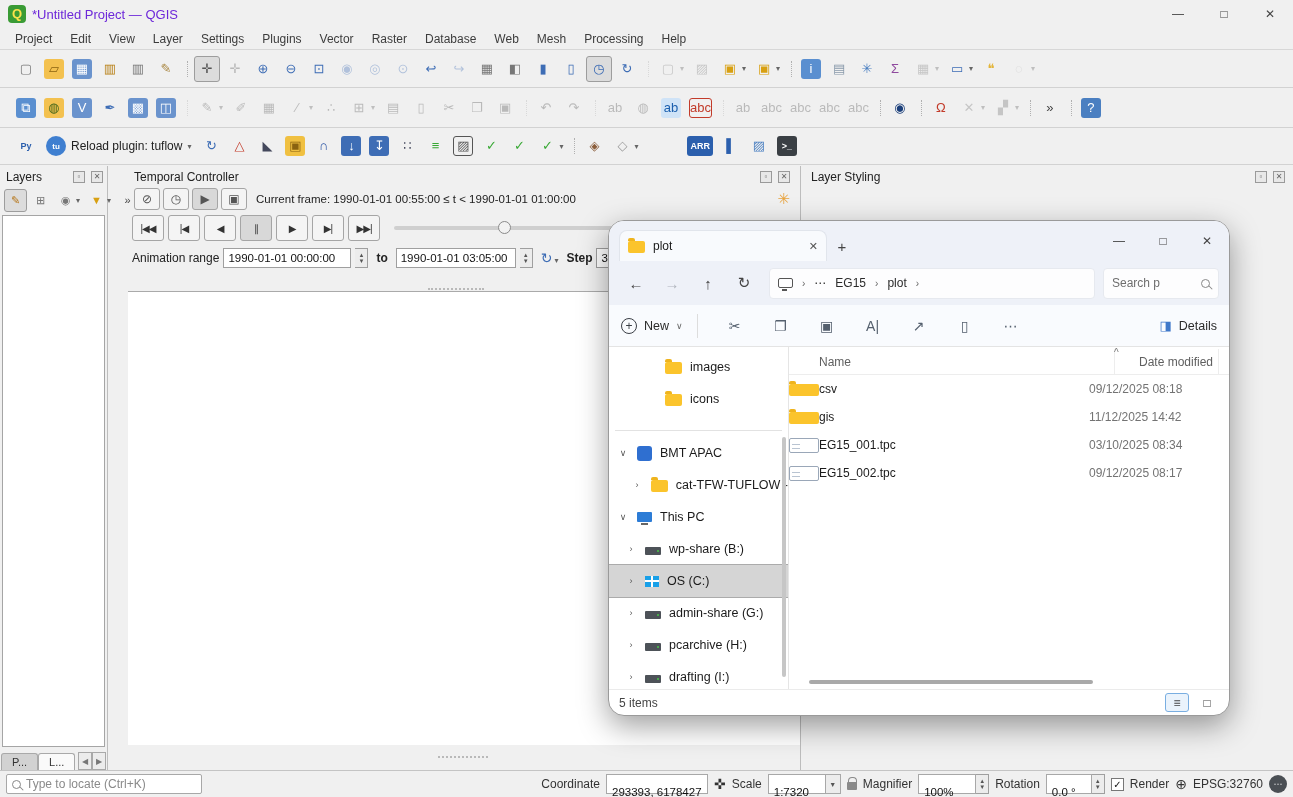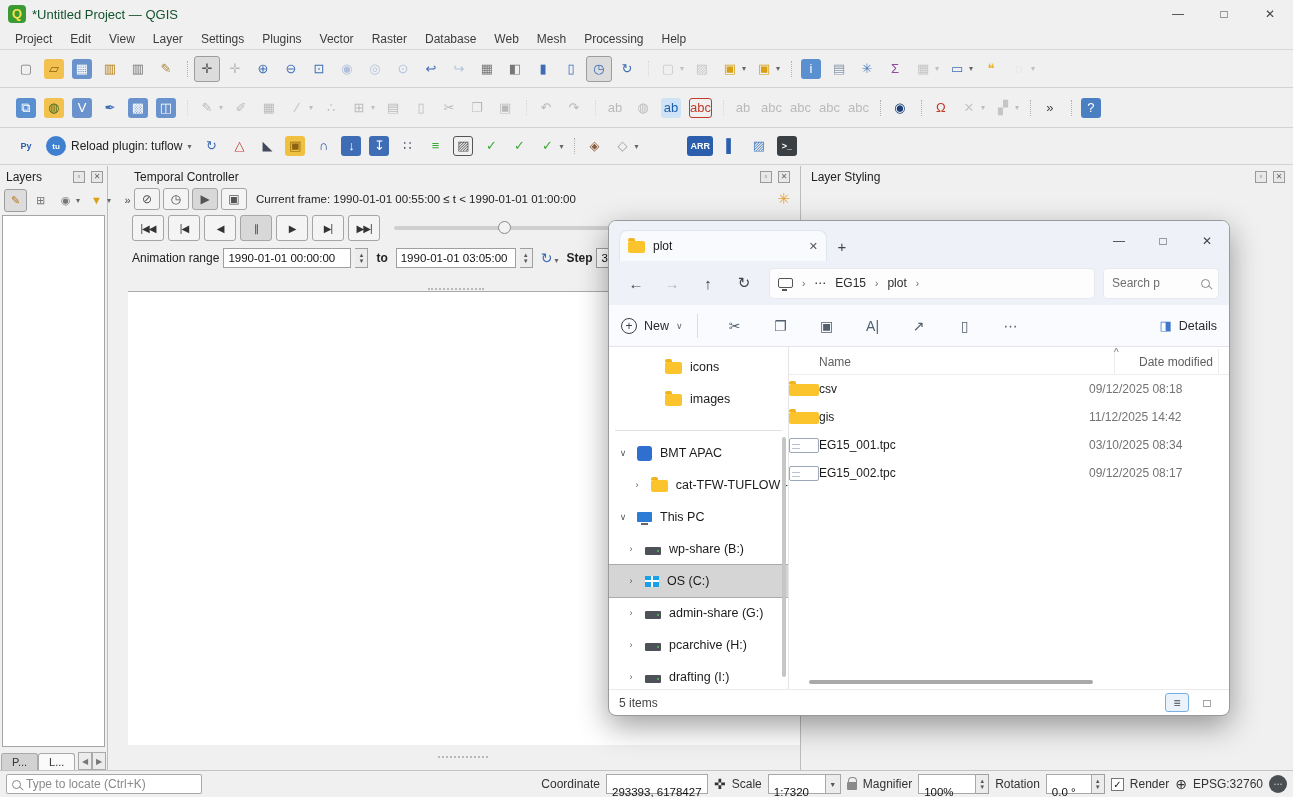--- a/index.html
+++ b/index.html
@@ -2,21 +2,21 @@
 <html><head>
 <meta charset="utf-8">
 <style>
   * { margin:0; padding:0; box-sizing:border-box; }
   body { font-family:"Liberation Sans", sans-serif; background:#888; }
   .screen { position:relative; width:1293px; height:797px; background:#f0f0f0; overflow:hidden; font-size:12px; color:#222; }
 
   
   .titlebar { height:28px; display:flex; align-items:center; background:#f0f0f0; }
   .qlogo { width:18px; height:18px; margin:0 6px 0 8px; border-radius:4px; background:#3a9b35; color:#fbe14b; font-weight:bold; font-size:13px; text-align:center; line-height:18px; }
-  .wtitle { font-size:13px; color:#14532d; }
+  .wtitle { font-size:13px; color:#6d28d9; }
   .tb-ctrl { margin-left:auto; display:flex; height:100%; }
   .tb-ctrl span { width:46px; display:flex; align-items:center; justify-content:center; color:#444; font-size:12px; }
 
   
   .menubar { height:22px; display:flex; align-items:center; padding-left:6px; border-bottom:1px solid #d7d7d7; }
   .menu { padding:2px 9px; color:#3c3c3c; }
 
   
   .toolbar { display:flex; align-items:center; padding-left:12px; border-bottom:1px solid #d2d2d2; }
   .tb1 { height:38px; } .tb2 { height:40px; } .tb3 { height:37px; }
@@ -86,21 +86,21 @@
   .ddbtn { width:15px; height:20px; border:1px solid #a8a8a8; border-left:none; background:#ececec; color:#555; font-size:7px; display:flex; align-items:center; justify-content:center; }
   .ddbtn::before { content:"▼"; }
   .lock { position:relative; width:10px; height:8px; background:#8a8a8a; border-radius:1px; margin-top:4px; }
   .lock::before { content:""; position:absolute; left:1.5px; top:-5px; width:7px; height:6px; border:1.5px solid #8a8a8a; border-bottom:none; border-radius:4px 4px 0 0; }
   .cb { width:13px; height:13px; background:#fff; border:1px solid #777; font-size:10px; line-height:11px; text-align:center; color:#111; }
   .cb::before { content:"✓"; }
   .globe { color:#333; font-size:14px; }
   .chat { width:18px; height:18px; border-radius:50%; background:#4a4f54; color:#fff; font-size:9px; display:flex; align-items:center; justify-content:center; }
 
   
-  .explorer { position:absolute; left:608px; top:220px; width:622px; height:496px; background:#fff; border:1px solid #9a9a9a; border-radius:8px; box-shadow:0 10px 30px rgba(0,0,0,.38); z-index:20; overflow:hidden; display:flex; flex-direction:column; }
+  .explorer { position:absolute; left:608px; top:220px; width:622px; height:496px; background:#fff; border:1px solid #9a9a9a; border-radius:16px; box-shadow:0 10px 30px rgba(0,0,0,.38); z-index:20; overflow:hidden; display:flex; flex-direction:column; }
   .xtabbar { height:40px; background:#eef1f8; display:flex; align-items:flex-end; padding-left:10px; }
   .xtab { width:208px; height:31px; background:#f8fafd; border:1px solid #e1e5ec; border-bottom:none; border-radius:8px 8px 0 0; display:flex; align-items:center; padding:0 8px; gap:8px; }
   .xtab .tlabel { font-size:12px; color:#1b1b1b; flex:1; }
   .xtab .tclose { color:#555; font-size:11px; }
   .newtab { width:30px; text-align:center; color:#444; font-size:15px; margin-bottom:6px; }
   .xwinctrl { margin-left:auto; display:flex; height:100%; }
   .xwinctrl span { width:44px; display:flex; align-items:center; justify-content:center; color:#444; font-size:12px; }
   .xnavbar { height:44px; background:#eef1f8; display:flex; align-items:center; gap:2px; padding:0 10px; }
   .navarrow { width:34px; text-align:center; font-size:15px; color:#444; }
   .navarrow.dis { color:#b0b5bd; }
@@ -679,25 +679,25 @@
         <span>Details</span>
       </span>
     </div>
     <div class="xbody">
       <div class="xsidebar">
         <span>
           
         <div class="srow" style="padding-left: 36px;">
               <span class="chev"></span>
               <span class="fic foldericon"></span>
-              <span class="slabel">icons</span>
+              <span class="slabel">images</span>
             </div><div class="srow" style="padding-left: 36px;">
               <span class="chev"></span>
               <span class="fic foldericon"></span>
-              <span class="slabel">images</span>
+              <span class="slabel">icons</span>
             </div><div class="srow sep">
               
               
               
             </div><div class="srow" style="padding-left: 8px;">
               <span class="chev">∨</span>
               <span class="fic bicon"></span>
               <span class="slabel">BMT APAC</span>
             </div><div class="srow" style="padding-left: 22px;">
               <span class="chev">›</span>

